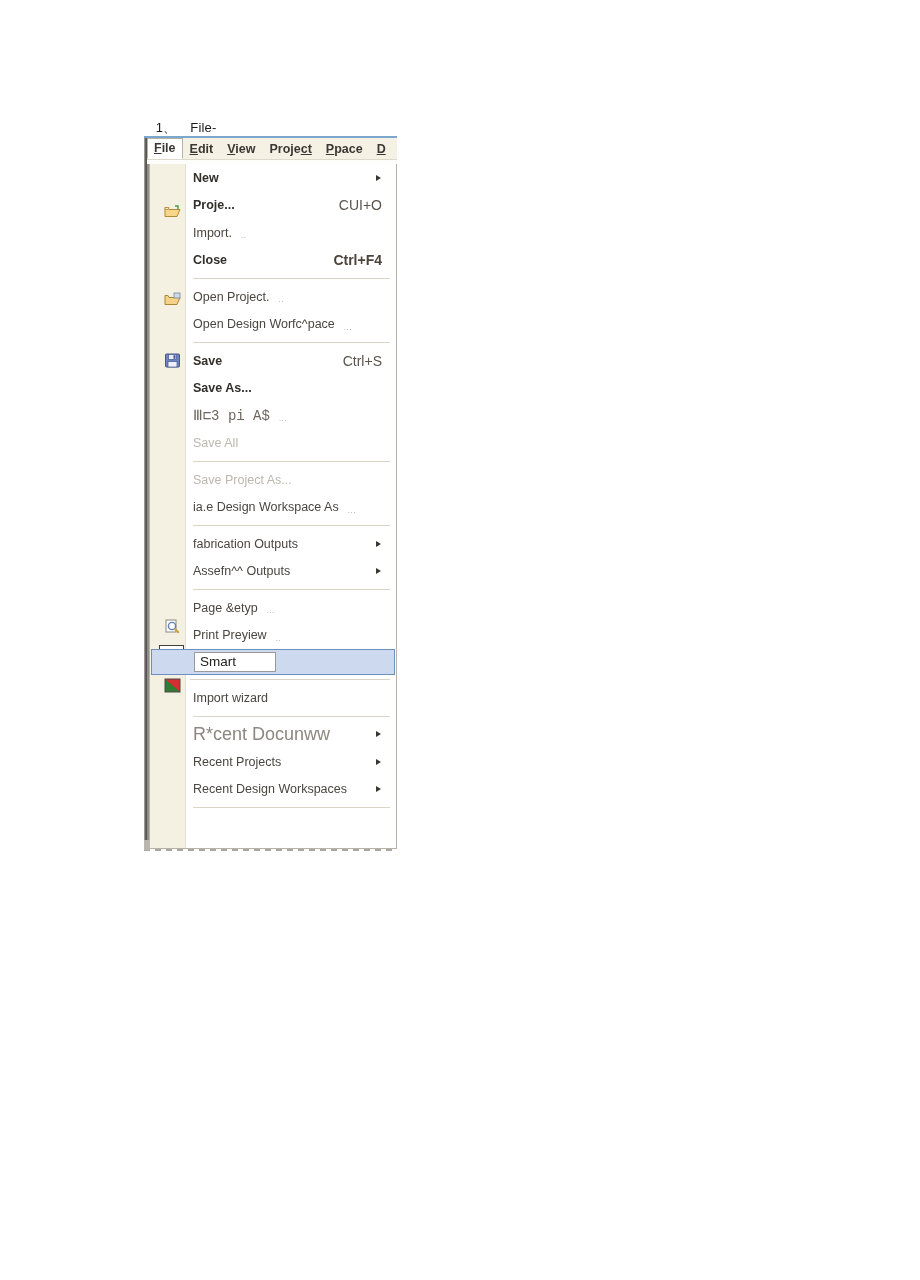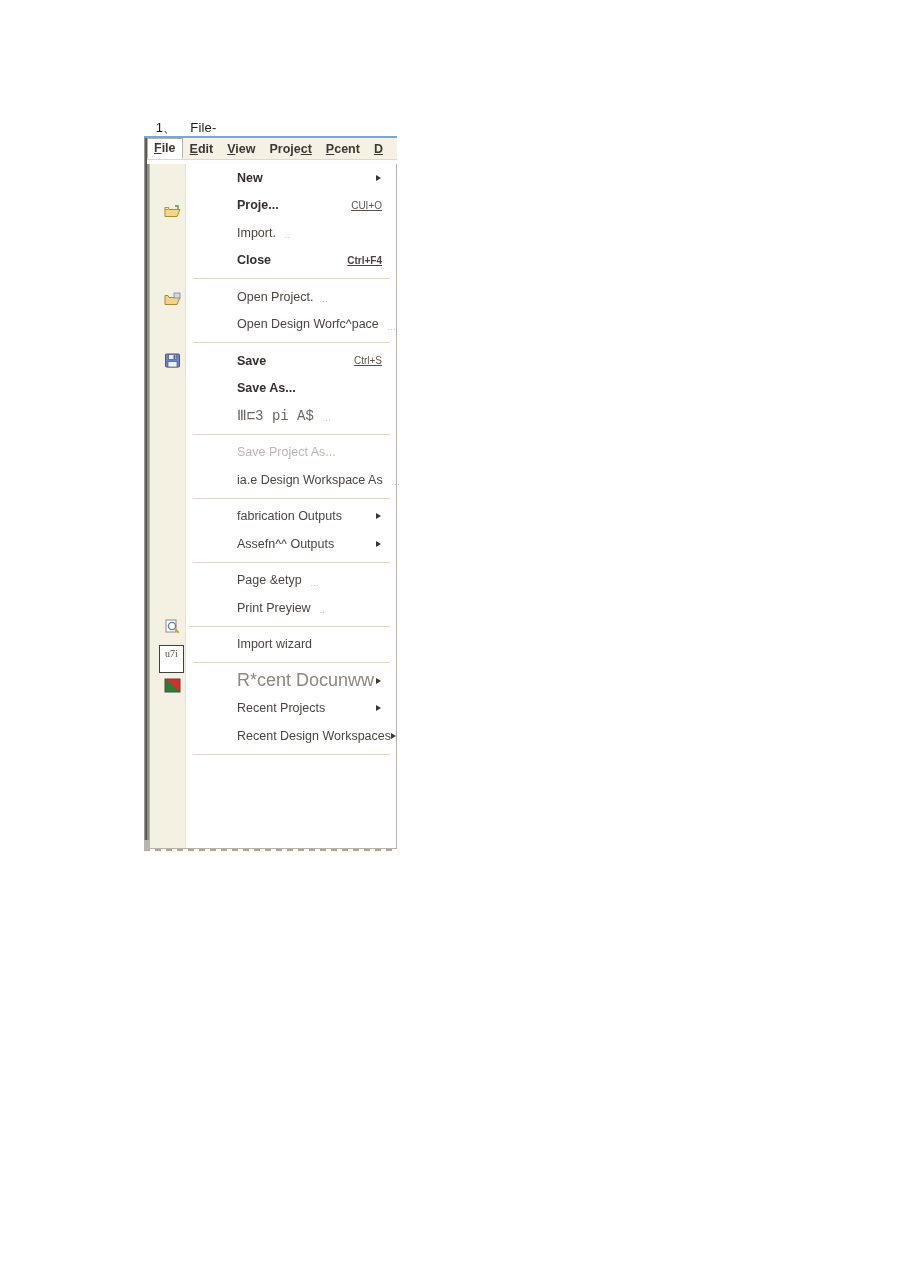--- a/index.html
+++ b/index.html
@@ -127,34 +127,33 @@
     align-items: center;
     height: 27.5px;
     padding-left: 43px;
     padding-right: 8px;
     box-sizing: border-box;
     font-size: 12.5px;
     color: #4a453f;
     white-space: nowrap;
     cursor: default;
   }
-  .mi .txt { flex: 0 0 auto; margin-left: 44px; }
+  .mi .txt { flex: 0 0 auto; }
   .mi .dots {
     margin-left: 9px;
     font-size: 8px;
     color: #9a968d;
     letter-spacing: 0.5px;
     transform: translateY(3px);
   }
   .mi .accel {
     margin-left: auto;
-    font-size: 10px;
+    font-size: 14px;
     color: #5a544c;
     padding-right: 6px;
-    text-decoration: underline;
   }
   .mi .accel.bold { font-weight: bold; color: #4c443c; }
   .mi .arrow {
     margin-left: auto;
     width: 0; height: 0;
     border-left: 5px solid #3a3630;
     border-top: 3.5px solid transparent;
     border-bottom: 3.5px solid transparent;
     margin-right: 7px;
   }
@@ -243,21 +242,21 @@
 
   <div class="win-topline"></div>
   <div class="win-leftborder"></div>
   <div class="win-leftborder2"></div>
 
   <div class="menubar">
     <div class="menubar-item active"><span class="mn">F</span><span>ile</span></div>
     <div class="menubar-item"><span class="mn">E</span><span>dit</span></div>
     <div class="menubar-item"><span class="mn">V</span><span>iew</span></div>
     <div class="menubar-item"><span>Proje</span><span class="mn">ct</span></div>
-    <div class="menubar-item"><span class="mn">P</span><span>cent</span></div>
+    <div class="menubar-item"><span class="mn">P</span><span>pace</span></div>
     <div class="menubar-item"><span class="mn">D</span></div>
   </div>
 
   <div class="dropdown">
     <div class="gutter"></div>
 
     <div class="ico" style="top:40px">
       <svg width="17" height="15" viewBox="0 0 17 15">
         <path d="M1 3.5 L1 12.5 L13 12.5 L16 5.5 L5 5.5 L4 3.5 Z" fill="#f7d68a" stroke="#b08a32" stroke-width="1"></path>
         <path d="M1 3.5 L1 5.5 L4 5.5 L5 3.5 Z" fill="#fbe9bd" stroke="#b08a32" stroke-width=".8"></path>
@@ -335,20 +334,23 @@
         <span class="txt">Save</span>
         <span class="accel">Ctrl+S</span>
       </div>
       <div class="mi bold">
         <span class="txt">Save As...</span>
       </div>
       <div class="mi tiny">
         <span class="txt">Ⅲ⊏3 pi A$</span>
         <span class="dots">...</span>
       </div>
+      <div class="mi dim">
+        <span class="txt">Save All</span>
+      </div>
 
       <div class="sep"></div>
 
       <div class="mi dim">
         <span class="txt">Save Project As...</span>
       </div>
       <div class="mi">
         <span class="txt">ia.e Design Workspace As</span>
         <span class="dots">...</span>
       </div>
@@ -368,20 +370,23 @@
 
       <div class="mi">
         <span class="txt">Page &amp;etyp</span>
         <span class="dots">...</span>
       </div>
       <div class="mi">
         <span class="txt">Print Preyiew</span>
         <span class="dots">..</span>
       </div>
 
+      <div class="mi sel">
+        <span class="editbox">Smart</span>
+      </div>
 
       <div class="sep full"></div>
 
       <div class="mi">
         <span class="txt">Import wizard</span>
       </div>
 
       <div class="sep"></div>
 
       <div class="mi faint" style="font-size:18px">

